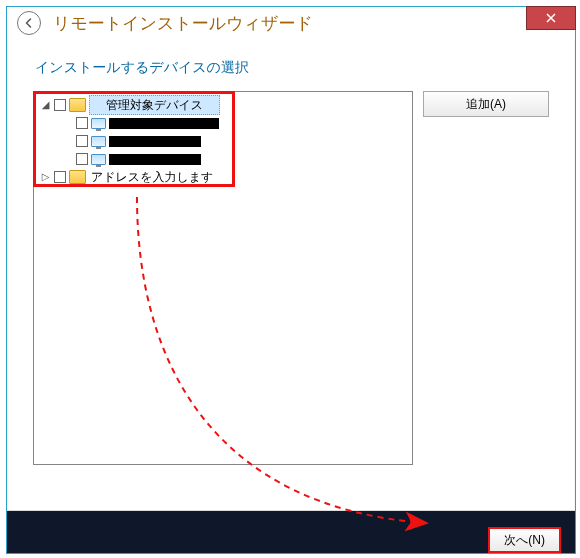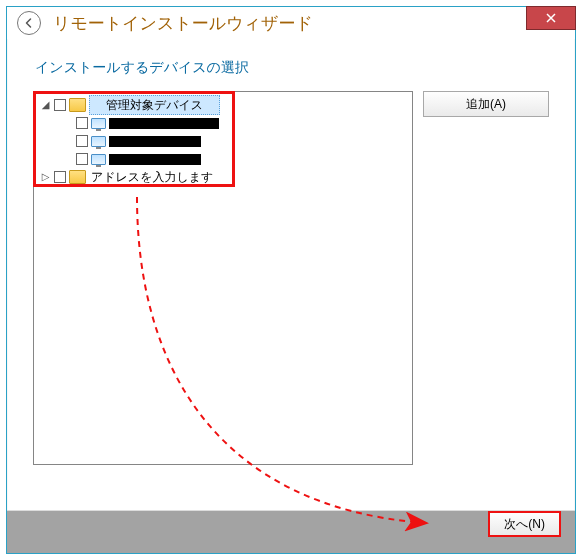--- a/index.html
+++ b/index.html
@@ -24,21 +24,21 @@
   .folder{width:15px;height:12px;background:linear-gradient(#ffe082,#f7c948);border:1px solid #c79a1c;border-radius:1px}
   .mon{width:15px;height:11px;position:relative}
   .mon::before{content:"";position:absolute;inset:0;border:1px solid #4a8fc7;background:linear-gradient(#bfe2ff,#e8f5ff);border-radius:1px}
   .mon::after{content:"";position:absolute;left:5px;top:11px;width:5px;height:2px;background:#888}
   .label{white-space:nowrap;padding:0 2px}
   .label.sel{background:#cde8ff;border:1px dotted #5aa1da;padding:0 16px}
   .red-block{height:11px;background:#000;display:inline-block}
   .side{flex:1;display:flex;flex-direction:column;gap:2px}
   .btn{height:26px;border:1px solid #a8a8a8;background:linear-gradient(#fefefe,#eaeaea);cursor:pointer;font-family:inherit;font-size:12px;padding:0 12px}
   .help{font-size:11px;color:#333;line-height:1.5}
-  .footer{position:absolute;left:0;right:0;bottom:0;height:42px;border-top:1px solid #dcdcdc;background:#a3a3a3;display:flex;align-items:flex-start;justify-content:flex-end;gap:8px;padding:0 14px}
+  .footer{position:absolute;left:0;right:0;bottom:0;height:42px;border-top:1px solid #dcdcdc;background:#0f172a;display:flex;align-items:flex-end;justify-content:flex-end;gap:8px;padding:0 14px}
   .btn.primaryframe{border:2px solid #e11;padding:0 14px}
   
   .arrow-wrap{position:absolute;left:0;top:0;width:100%;height:100%;pointer-events:none}
 </style>
 </head>
 <body>
 
 <div class="frame">
   <div class="window">
     <div class="titlebar">

